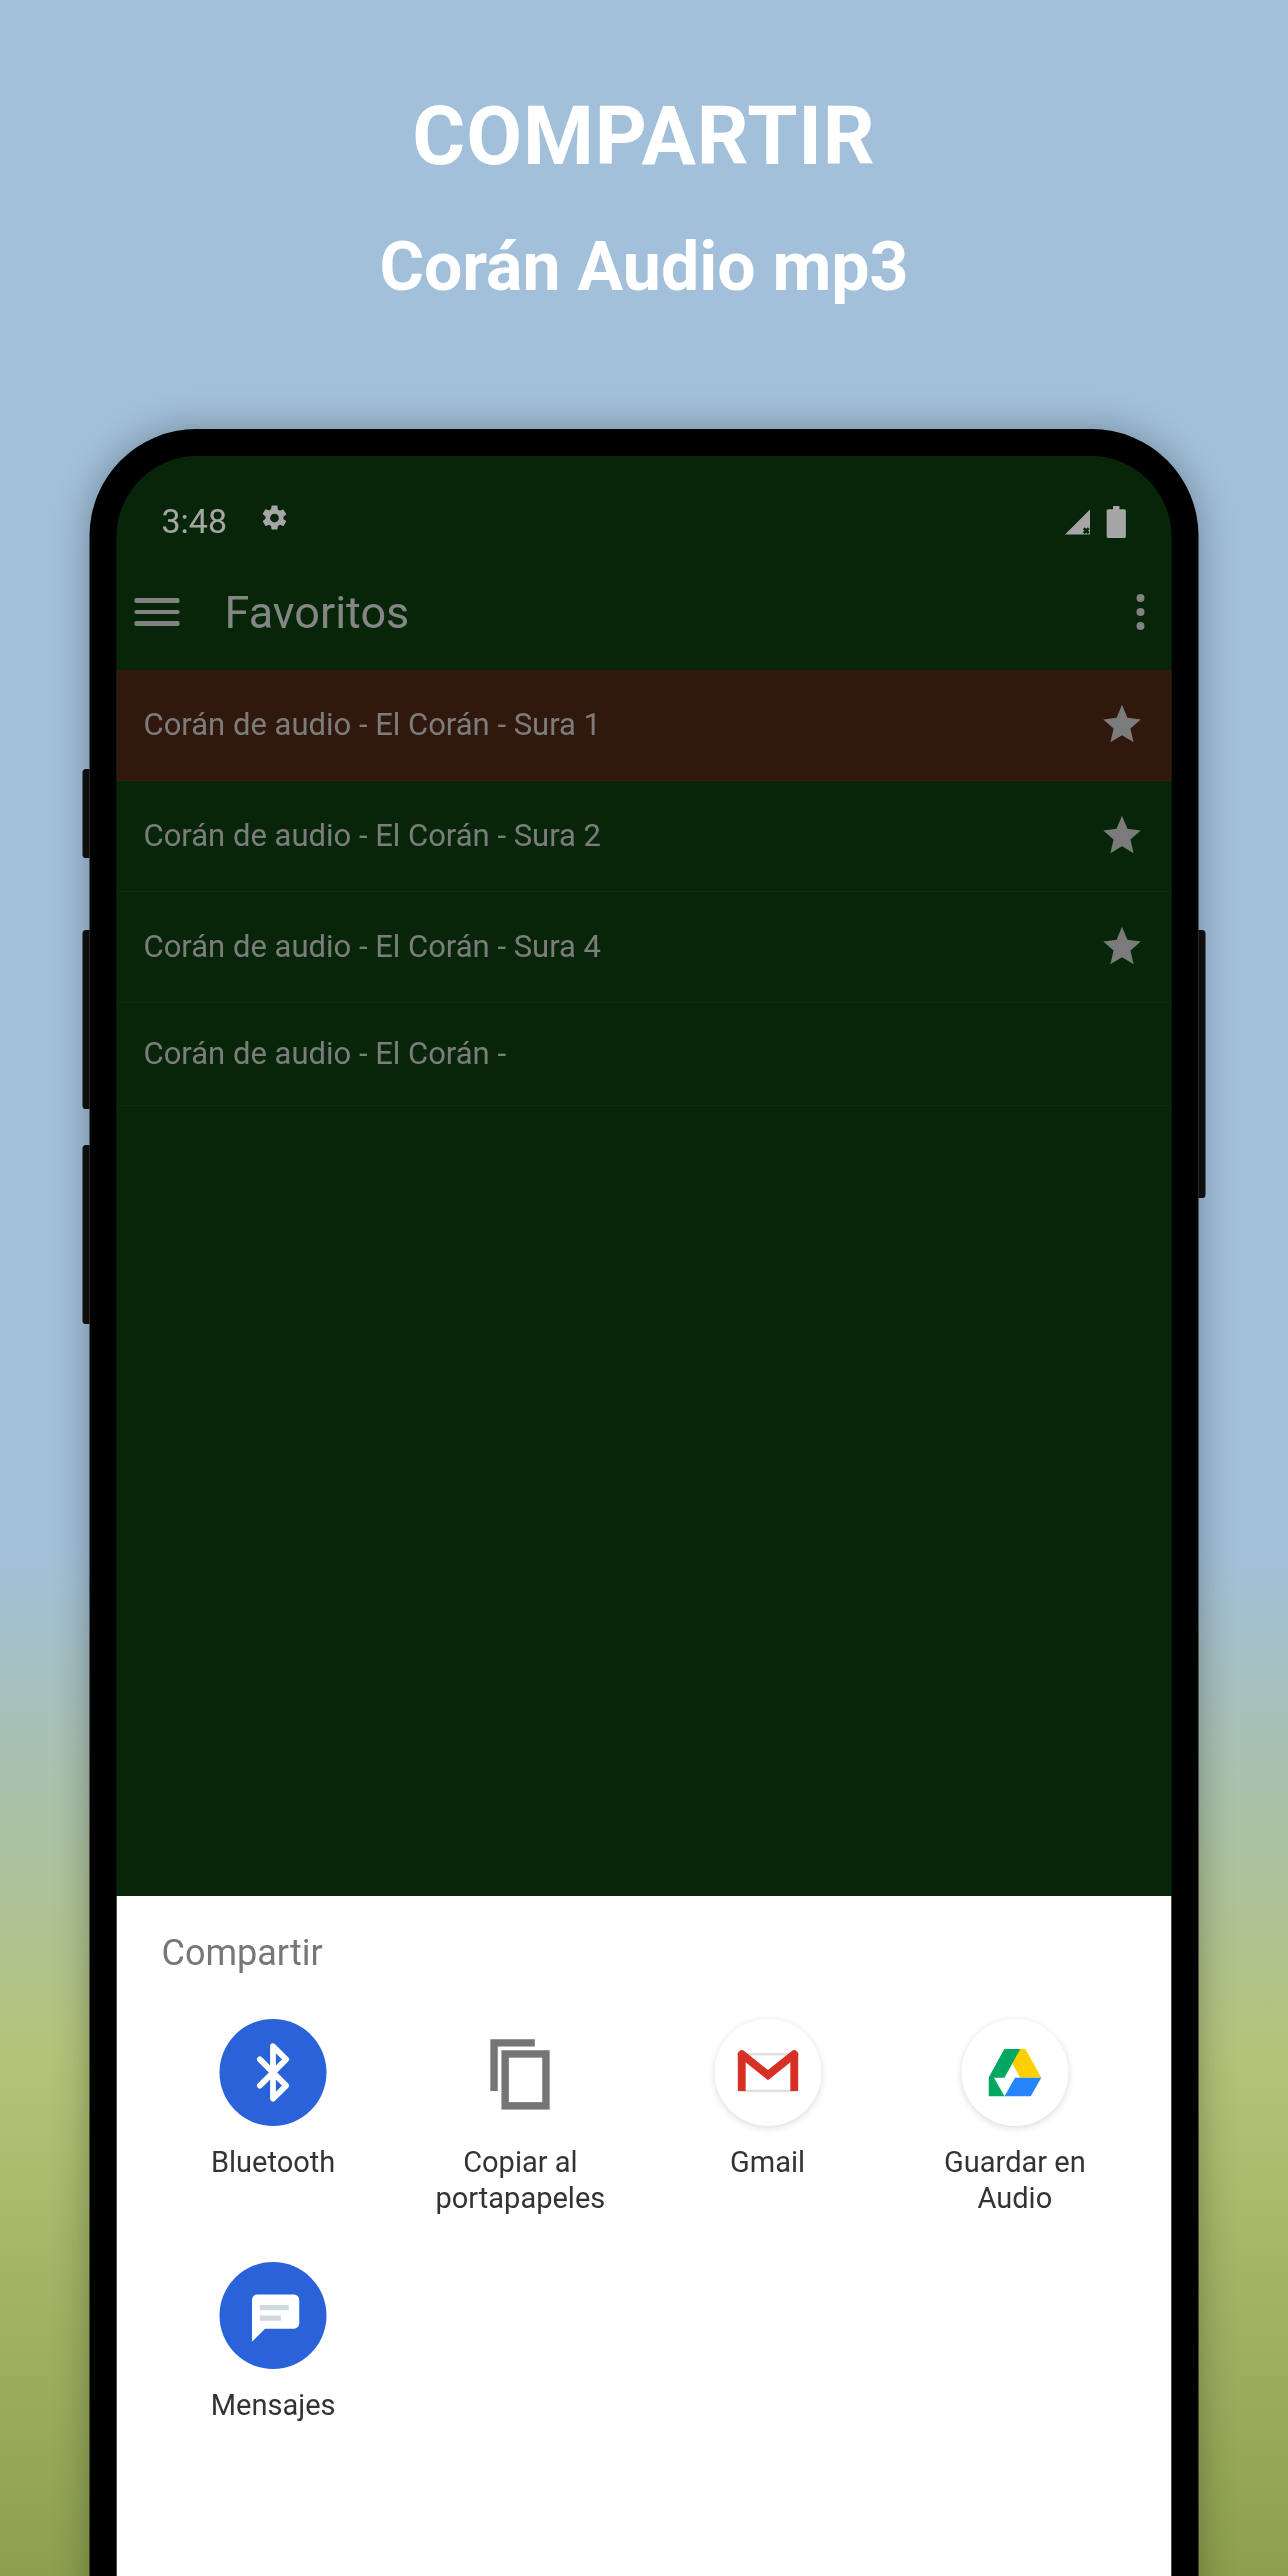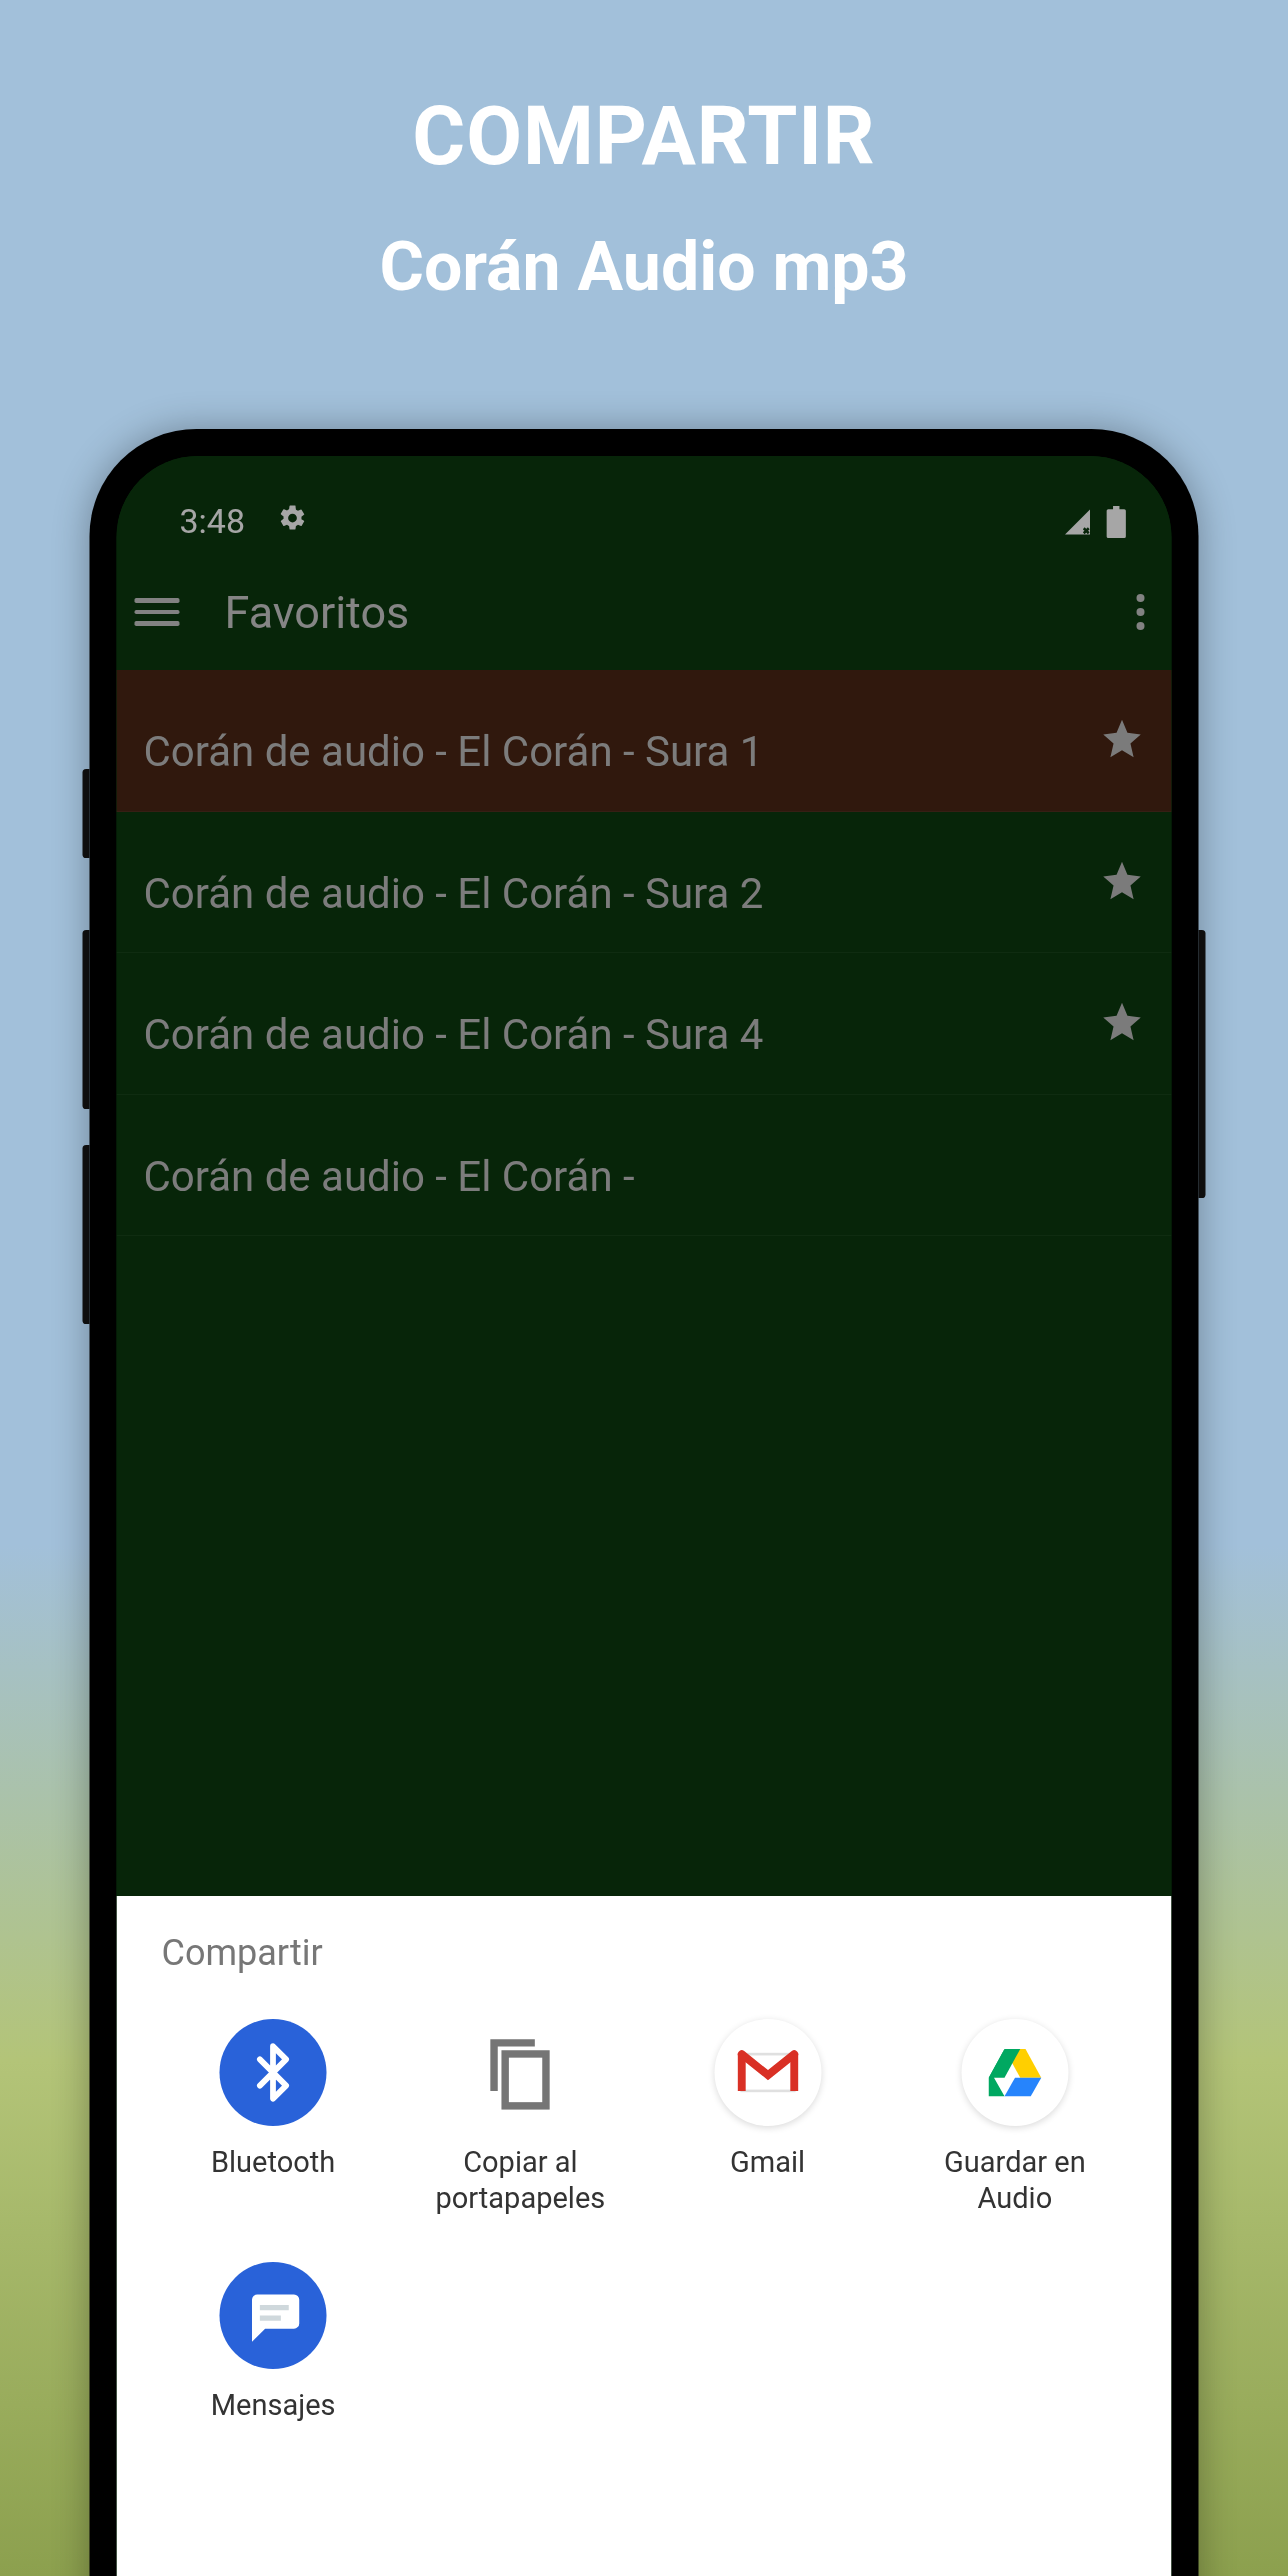--- a/index.html
+++ b/index.html
@@ -71,42 +71,42 @@
     border-radius: 81px 81px 0 0;
     pointer-events:none;
   }
   .status-bar {
     height: 98px;
     display:flex; align-items:flex-end; justify-content:space-between;
     padding: 0 45px 13.4px 45px;
     color:#fff;
     position:relative; z-index:3;
   }
-  .status-left { display:flex; align-items:center; gap:32px; font-size:34px;margin-left:18px; }
+  .status-left { display:flex; align-items:center; gap:32px; font-size:34px; }
   .status-right { display:flex; align-items:center; gap:12.5px; }
   .app-bar {
     height:116px;
     display:flex; align-items:center;
     padding: 0 18px;
     color: #c8c8c8;
     position:relative; z-index:3;
   }
   .hamburger { width:45px; display:flex; flex-direction:column; gap:7.2px; }
   .hamburger span { display:block; height:4.5px; background:#c8c8c8; border-radius:1.8px; }
   .app-title { font-size:45px; margin-left:45px; flex:1; color:#ccc; }
   .more-dots { display:flex; flex-direction:column; gap:6.3px; padding-right:9px; }
   .more-dots span { width:8px; height:8px; background:#c8c8c8; border-radius:50%; }
   .list { position:relative; z-index:3; }
   .list-item {
     display:flex; align-items:center; justify-content:space-between;
     padding: 31px 27px;
     border-bottom:0.9px solid rgba(255,255,255,0.05);
   }
   .list-item.active { background:#4a2514; }
-  .list-text { font-size:42px; color:#bfbfbf; line-height:1.3; flex:1; padding-right:18px;margin-top:24px; }
+  .list-text { font-size:31px; color:#bfbfbf; line-height:1.3; flex:1; padding-right:18px; }
   .star { flex-shrink:0; }
   .share-sheet {
     position:absolute;
     left:0; right:0; bottom:0;
     top: 1440px;
     background:#fff;
     z-index:10;
     padding: 36px 45px;
   }
   .share-title { font-size:36px; color:#777; margin-bottom:45px; }

